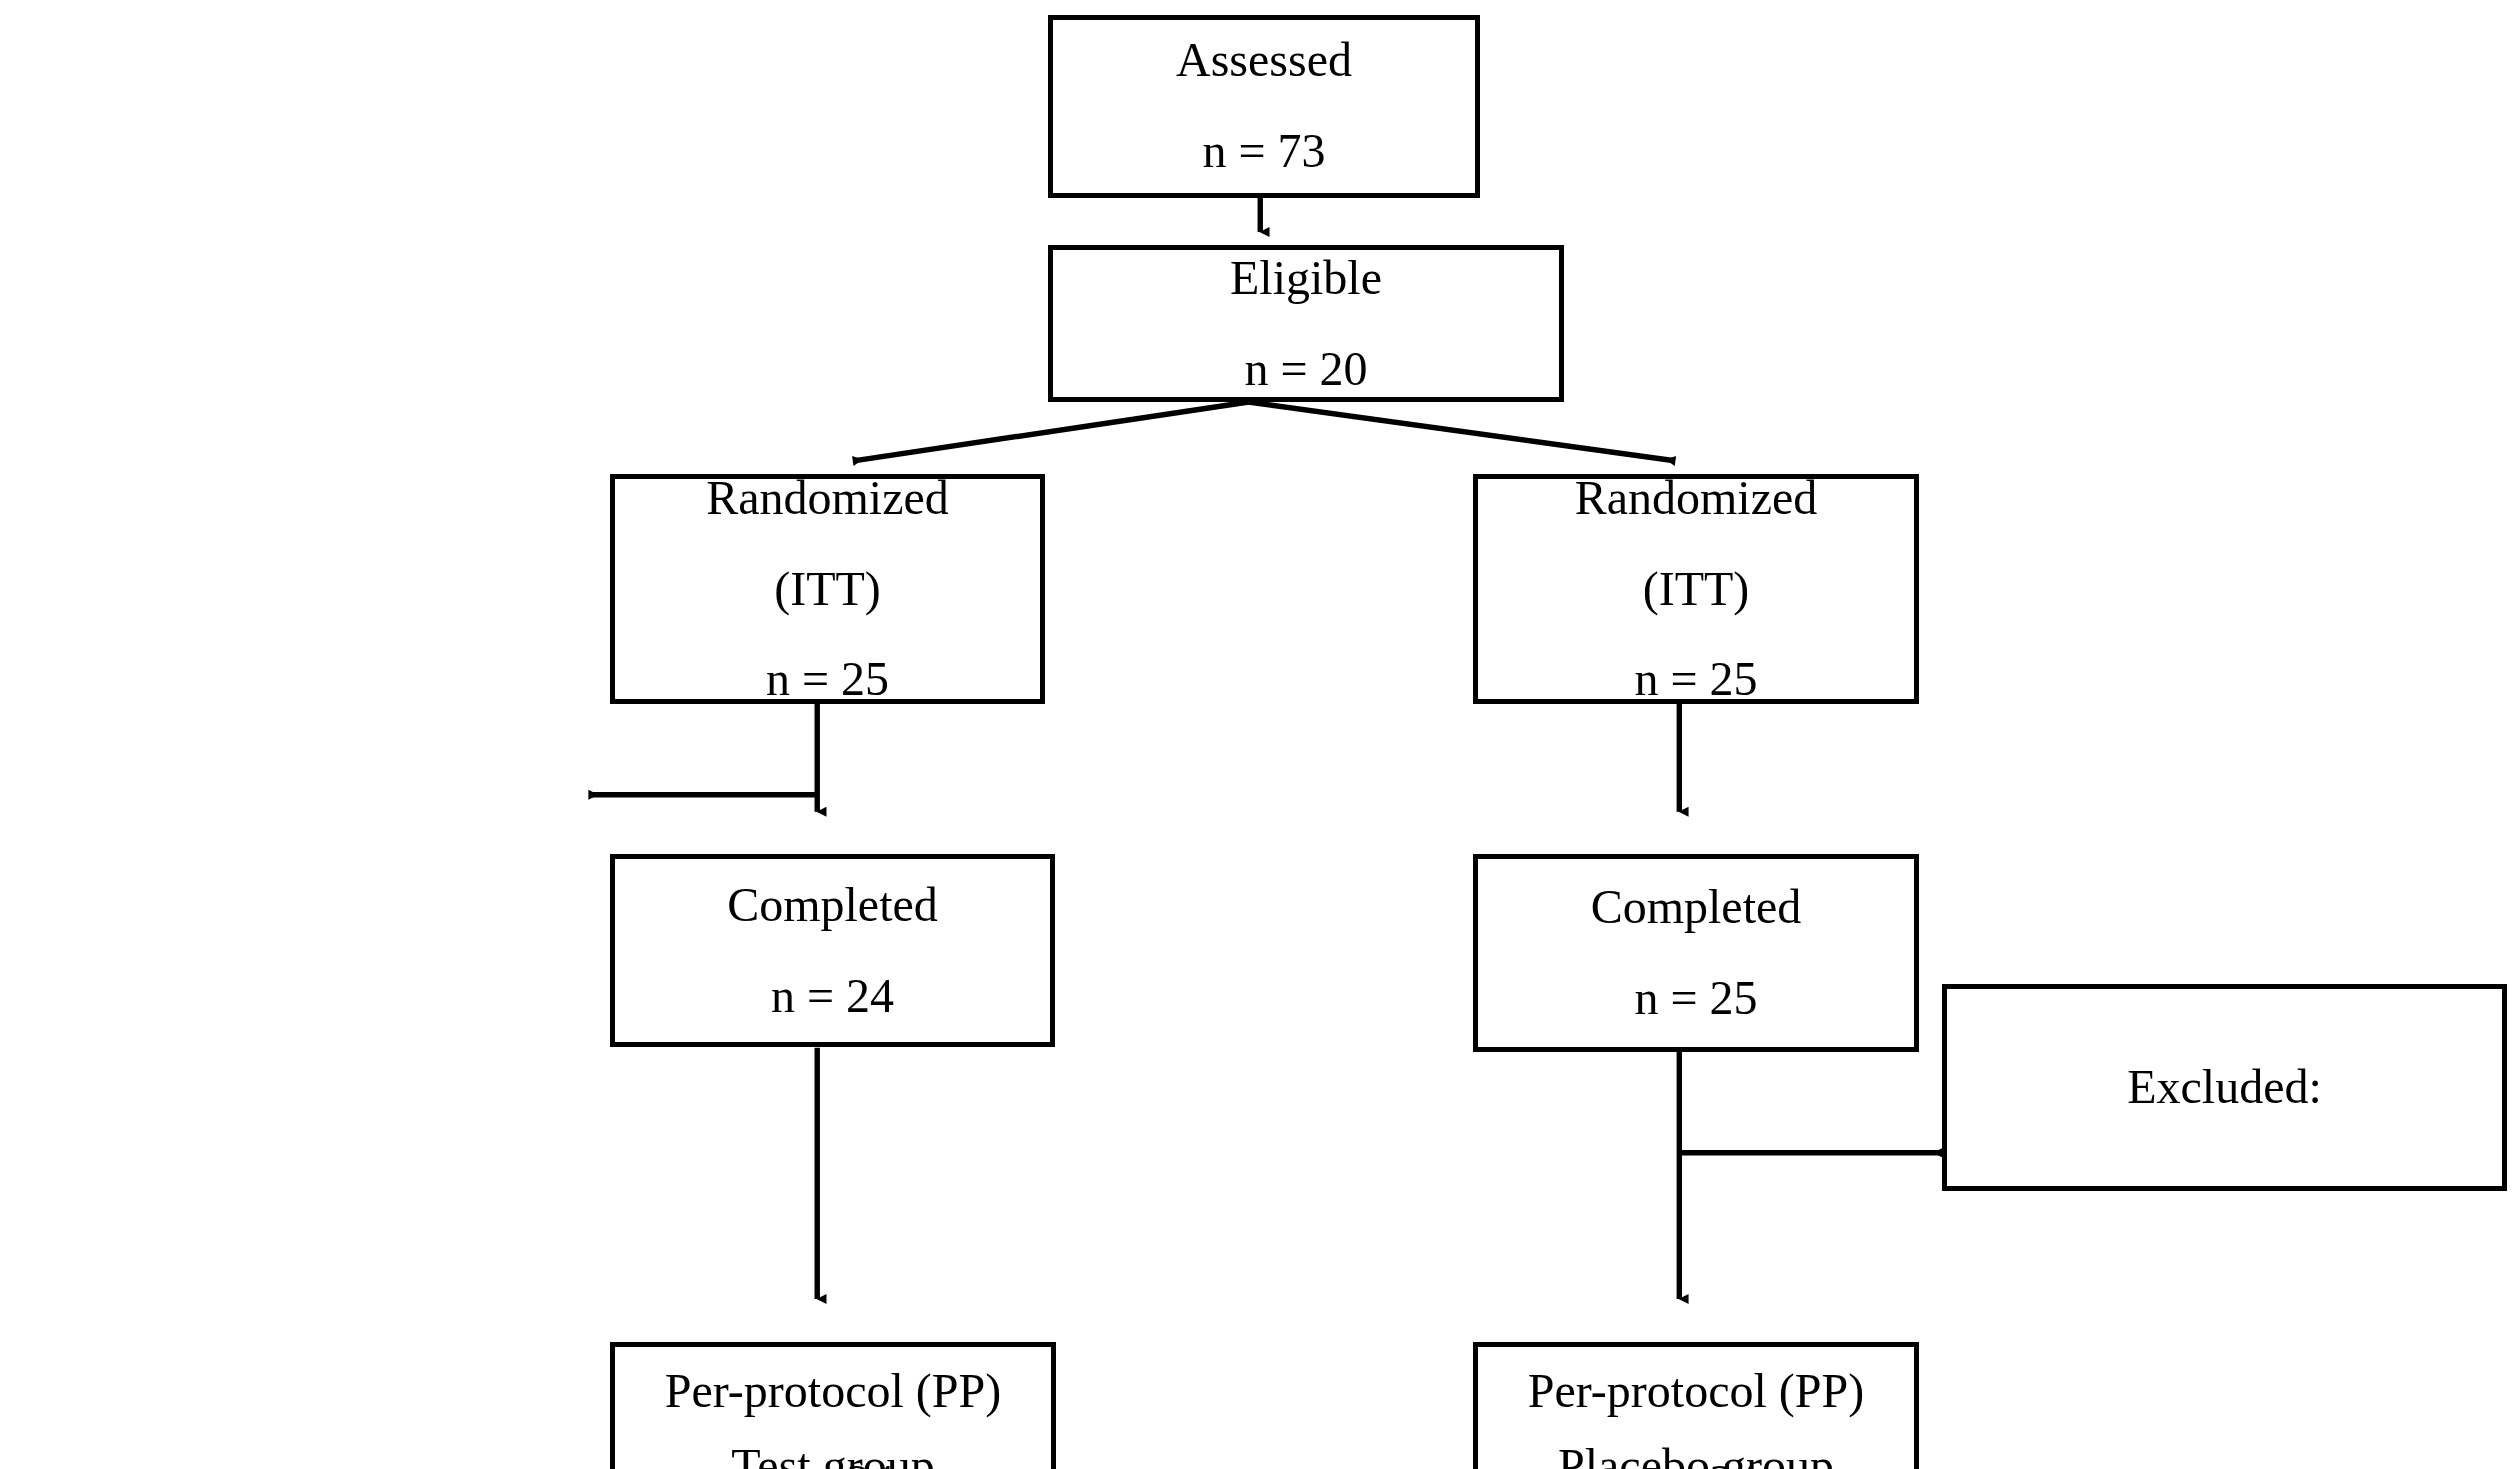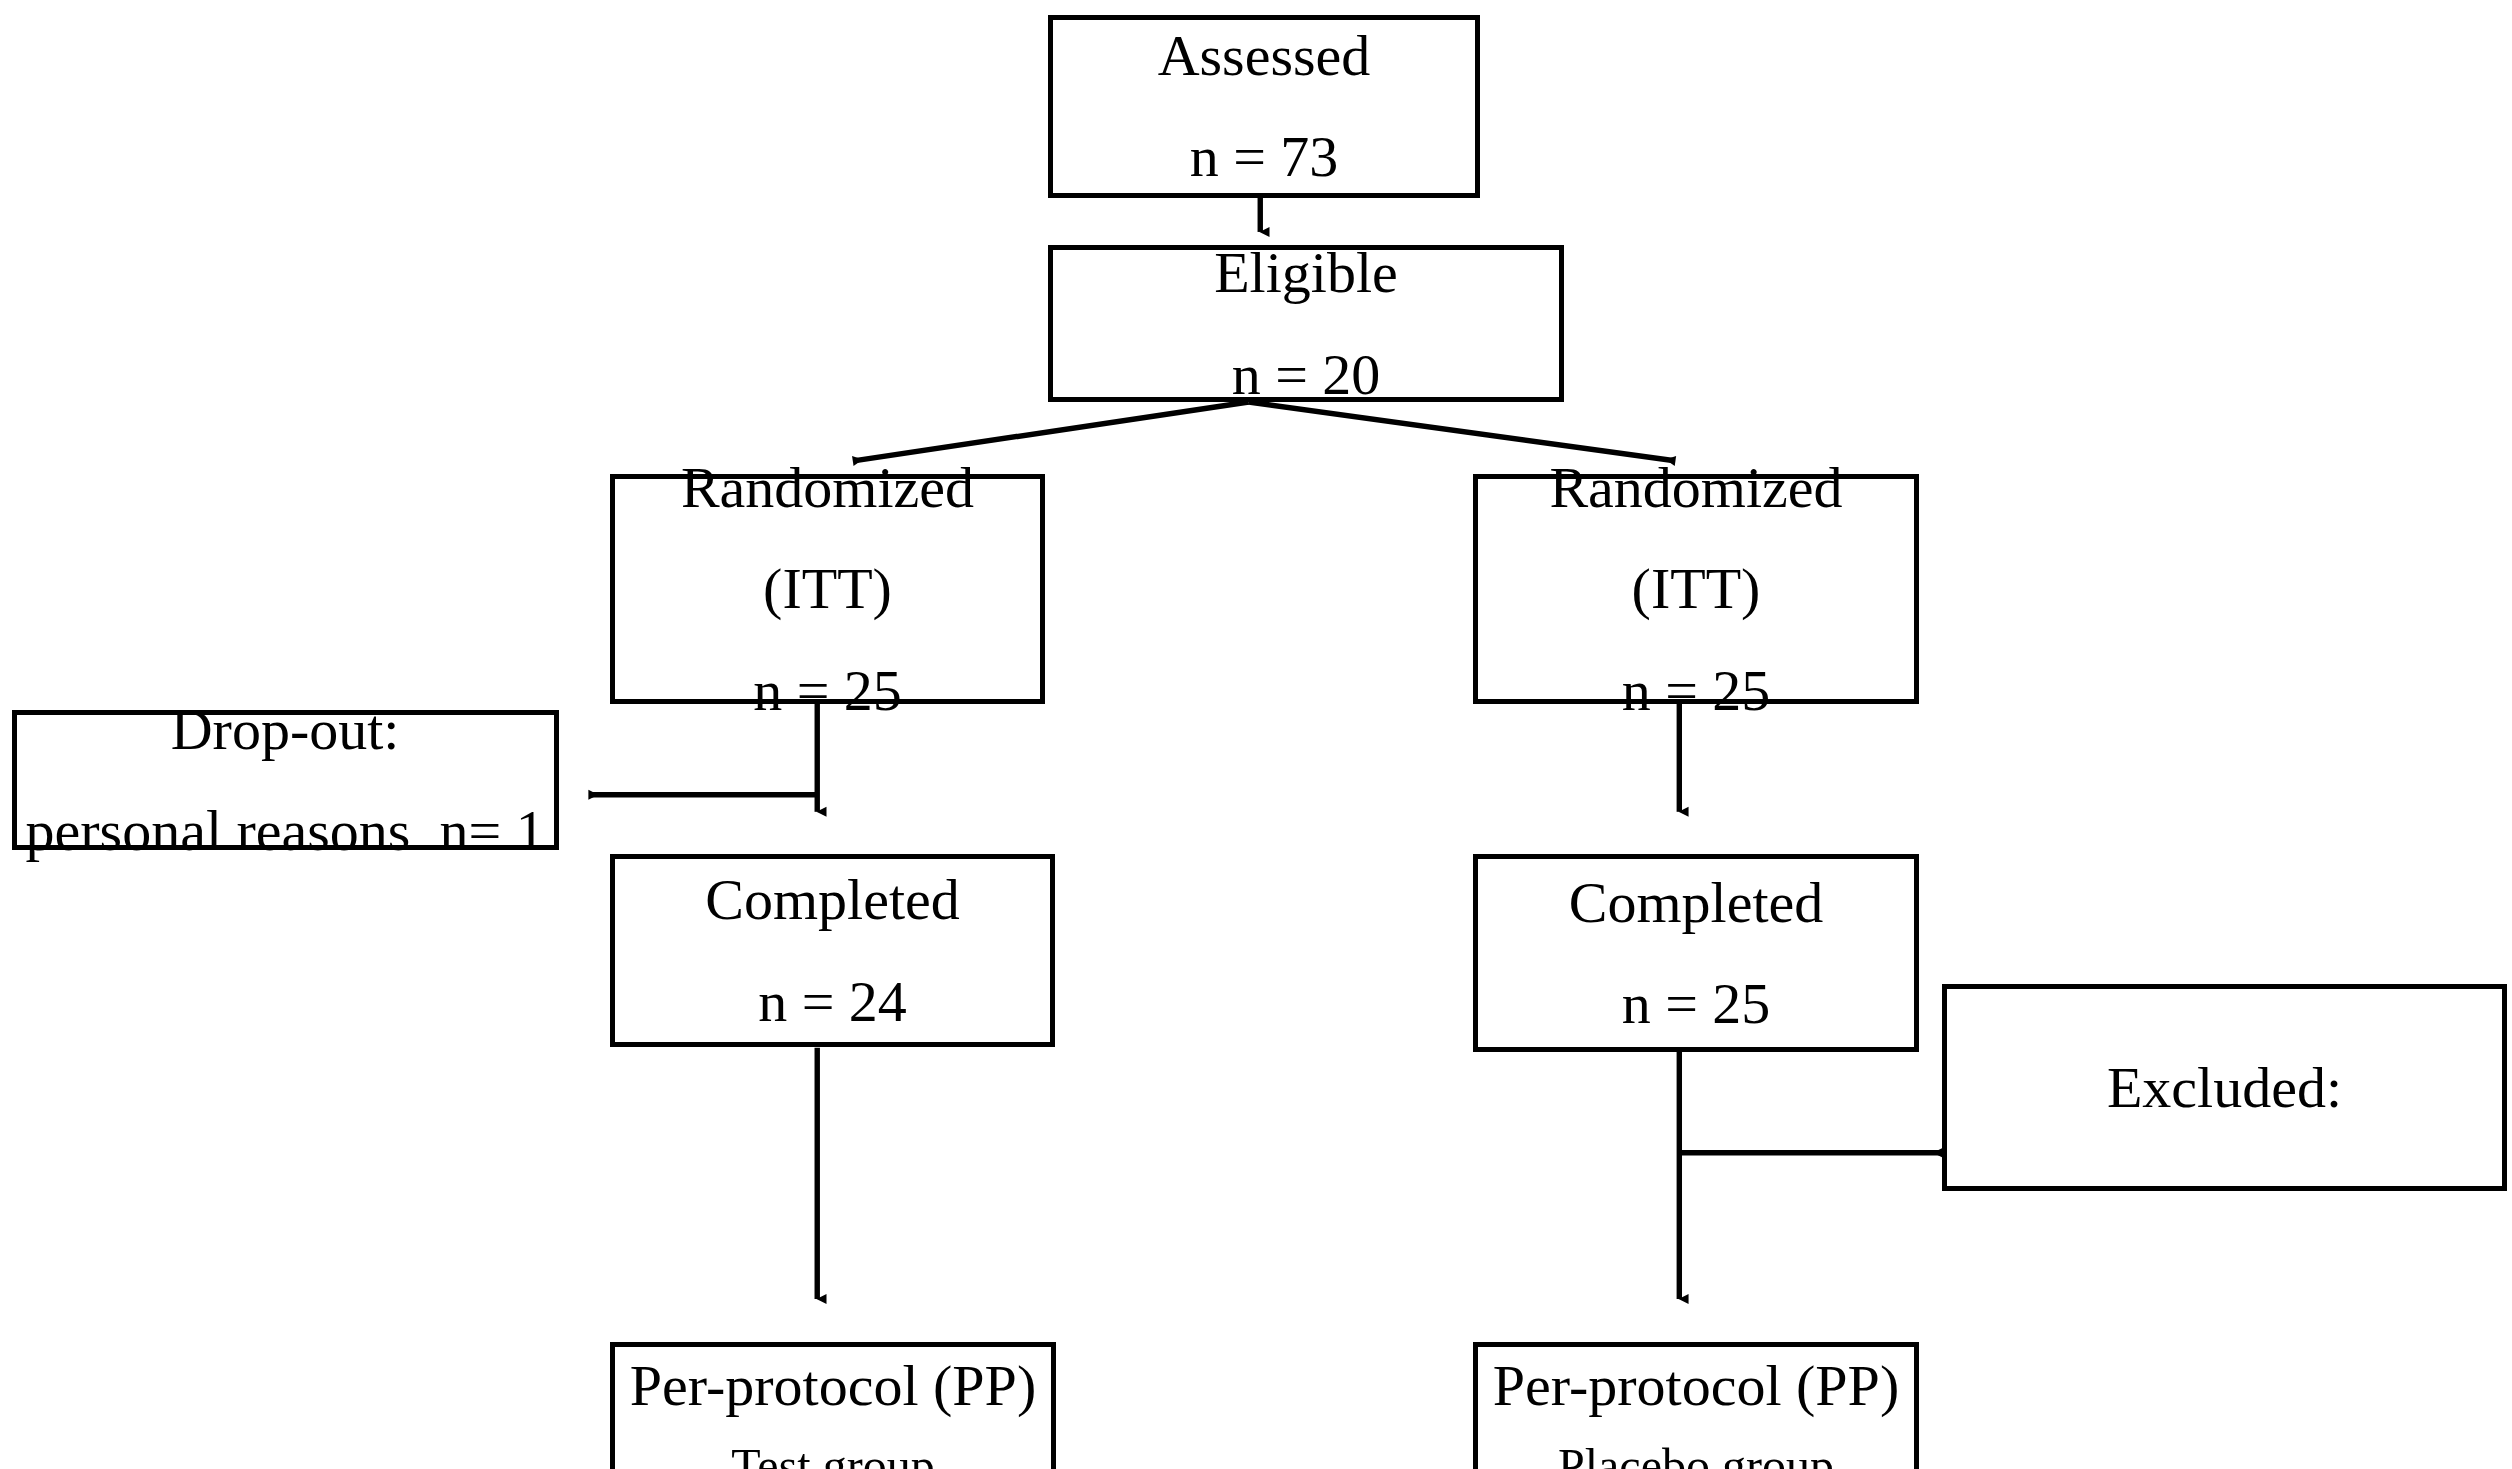--- a/index.html
+++ b/index.html
@@ -34,21 +34,21 @@
     align-items: center;
     justify-content: center;
     text-align: center;
     color: #000000;
     font-family: "Liberation Serif", "DejaVu Serif", serif;
   }
   .node-line {
     display: block;
     white-space: pre;
     line-height: 1.06;
-    font-size: 58px;
+    font-size: 48px;
   }
   .node-line.gap-top {
     margin-top: 40px;
   }
   .caption {
     position: absolute;
     text-align: center;
     color: #000000;
     font-size: 48px;
     white-space: pre;
@@ -122,24 +122,20 @@
     <span class="node-line gap-top">(ITT)</span>
     <span class="node-line gap-top">n = 25</span>
   </div>
 
   <div class="node-box" style="left:1473px; top:474px; width:446px; height:230px;">
     <span class="node-line">Randomized</span>
     <span class="node-line gap-top">(ITT)</span>
     <span class="node-line gap-top">n = 25</span>
   </div>
 
-  <div class="node-box" style="left:11.6px; top:710px; width:547px; height:140px;">
-    <span class="node-line">Drop-out:</span>
-    <span class="node-line gap-top">personal reasons  n= 1</span>
-  </div>
 
   <div class="node-box" style="left:610px; top:854px; width:445px; height:193px;">
     <span class="node-line">Completed</span>
     <span class="node-line gap-top">n = 24</span>
   </div>
 
   <div class="node-box" style="left:1473px; top:854px; width:446px; height:198px;">
     <span class="node-line">Completed</span>
     <span class="node-line gap-top">n = 25</span>
   </div>

